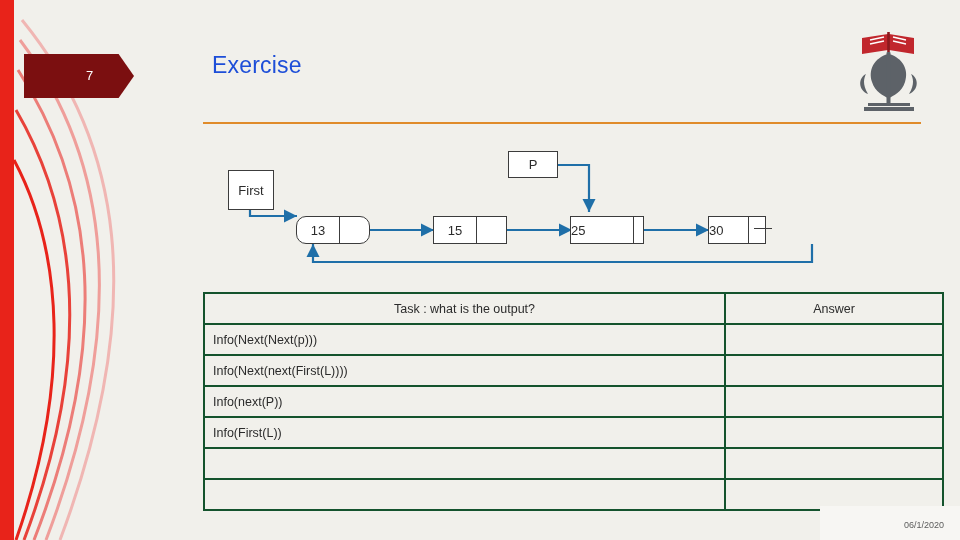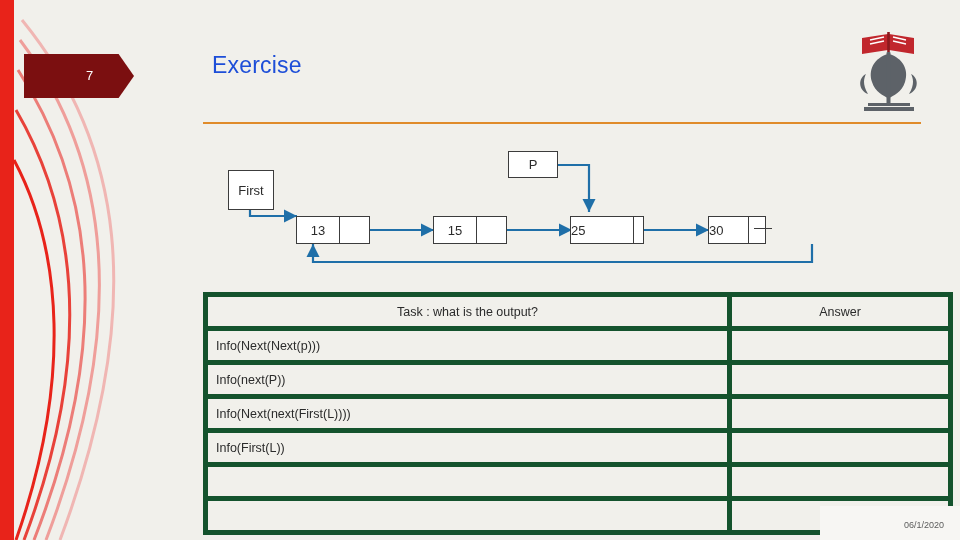--- a/index.html
+++ b/index.html
@@ -115,21 +115,21 @@
 
   
   .tbl {
     position: absolute;
     left: 203px; top: 292px;
     width: 705px;
     border-collapse: collapse;
     table-layout: fixed;
   }
   .tbl td {
-    border: 5px solid #14532d;
+    border: 2px solid #14532d;
     height: 29px;
     padding: 0 8px;
     font-size: 12.5px;
     color: #2b2b2b;
     vertical-align: middle;
     background: transparent;
   }
   .tbl td.c-task { width: 503px; }
   .tbl td.c-ans  { width: 200px; text-align: center; }
   .tbl tr.head td { text-align: center; }
@@ -214,21 +214,21 @@
 
     <path d="M558 165 L589 165 L589 212" stroke="#1f6fa8" stroke-width="2.2" fill="none" marker-end="url(#ah)"></path>
 
     <path d="M812 244 L812 262 L313 262 L313 244" stroke="#1f6fa8" stroke-width="2.2" fill="none" marker-end="url(#ah)"></path>
   </svg>
 
   <div class="label-box" style="left:228px;top:170px;width:46px;height:40px;">First</div>
 
   <div class="label-box" style="left:508px;top:151px;width:50px;height:27px;">P</div>
 
-  <div class="node" style="left:296px;top:216px;width:74px;">
+  <div class="node" style="left:296px;top:216px;width:74px;border-radius:10px;">
     <div class="val">13</div>
     <div class="ptr"></div>
   </div>
 
   <div class="node" style="left:433px;top:216px;width:74px;">
     <div class="val">15</div>
     <div class="ptr"></div>
   </div>
 
   <div class="node" style="left:570px;top:216px;width:74px;gap:48px;">
@@ -246,25 +246,25 @@
   <tbody>
       <tr class="head">
     <td class="c-task">Task : what is the output?</td>
     <td class="c-ans">Answer</td>
   </tr>
   <tr>
     <td class="c-task">Info(Next(Next(p)))</td>
     <td class="c-ans"></td>
   </tr>
   <tr>
+    <td class="c-task">Info(Next(next(First(L))))</td>
+    <td class="c-ans"></td>
+  </tr>
+  <tr>
     <td class="c-task">Info(next(P))</td>
-    <td class="c-ans"></td>
-  </tr>
-  <tr>
-    <td class="c-task">Info(Next(next(First(L))))</td>
     <td class="c-ans"></td>
   </tr>
   <tr>
     <td class="c-task">Info(First(L))</td>
     <td class="c-ans"></td>
   </tr>
   <tr>
     <td class="c-task"></td>
     <td class="c-ans"></td>
   </tr>

